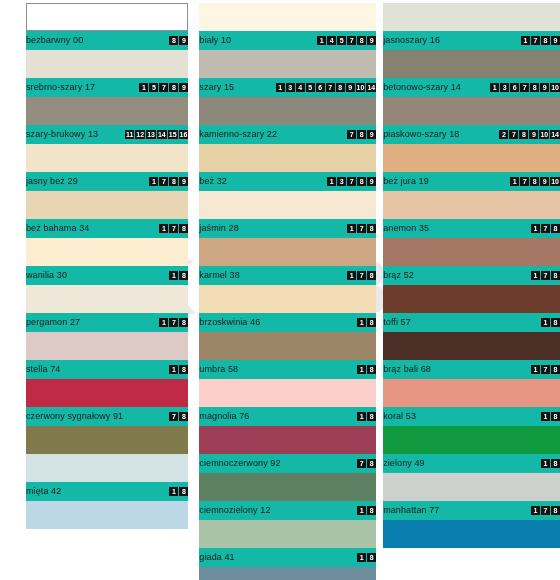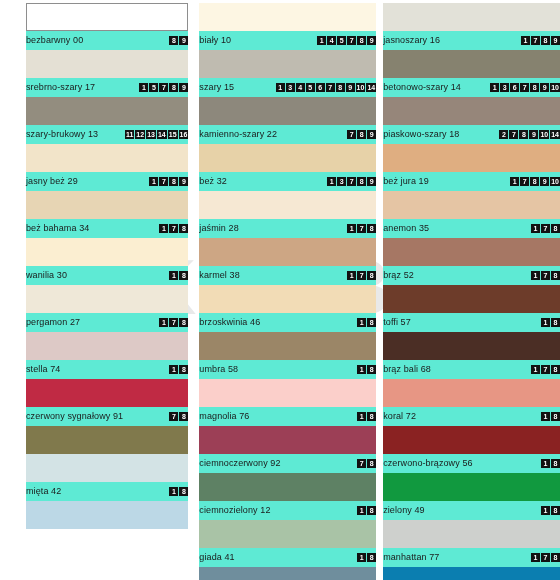--- a/index.html
+++ b/index.html
@@ -62,21 +62,21 @@
     box-sizing: border-box;
   }
   .swatch-chip.outlined {
     border: 1px solid #8e8e8e;
     background: #ffffff;
   }
   .swatch-label-line {
     display: flex;
     align-items: center;
     height: 19px;
-    background: #5eead4;
+    background: #14b8a6;
     position: relative;
     z-index: 3;
   }
   .swatch-name {
     font-size: 9px;
     color: #1a1a1a;
     white-space: nowrap;
     letter-spacing: 0.1px;
     line-height: 1;
   }
@@ -463,31 +463,21 @@
             <span class="badges">
               <span class="badge">1</span>
               <span class="badge">7</span>
               <span class="badge">8</span>
             </span>
           </div>
         </div>
         <div class="swatch-row">
           <div class="swatch-chip" style="background: rgb(231, 150, 132);"></div>
           <div class="swatch-label-line">
-            <span class="swatch-name">koral 72</span>
-            <span class="badges">
-              <span class="badge">1</span>
-              <span class="badge">8</span>
-            </span>
-          </div>
-        </div>
-        <div class="swatch-row">
-          <div class="swatch-chip" style="background: rgb(138, 34, 34);"></div>
-          <div class="swatch-label-line">
-            <span class="swatch-name">czerwono-brązowy 56</span>
+            <span class="swatch-name">koral 53</span>
             <span class="badges">
               <span class="badge">1</span>
               <span class="badge">8</span>
             </span>
           </div>
         </div>
         <div class="swatch-row">
           <div class="swatch-chip" style="background: rgb(17, 153, 63);"></div>
           <div class="swatch-label-line">
             <span class="swatch-name">zielony 49</span>

